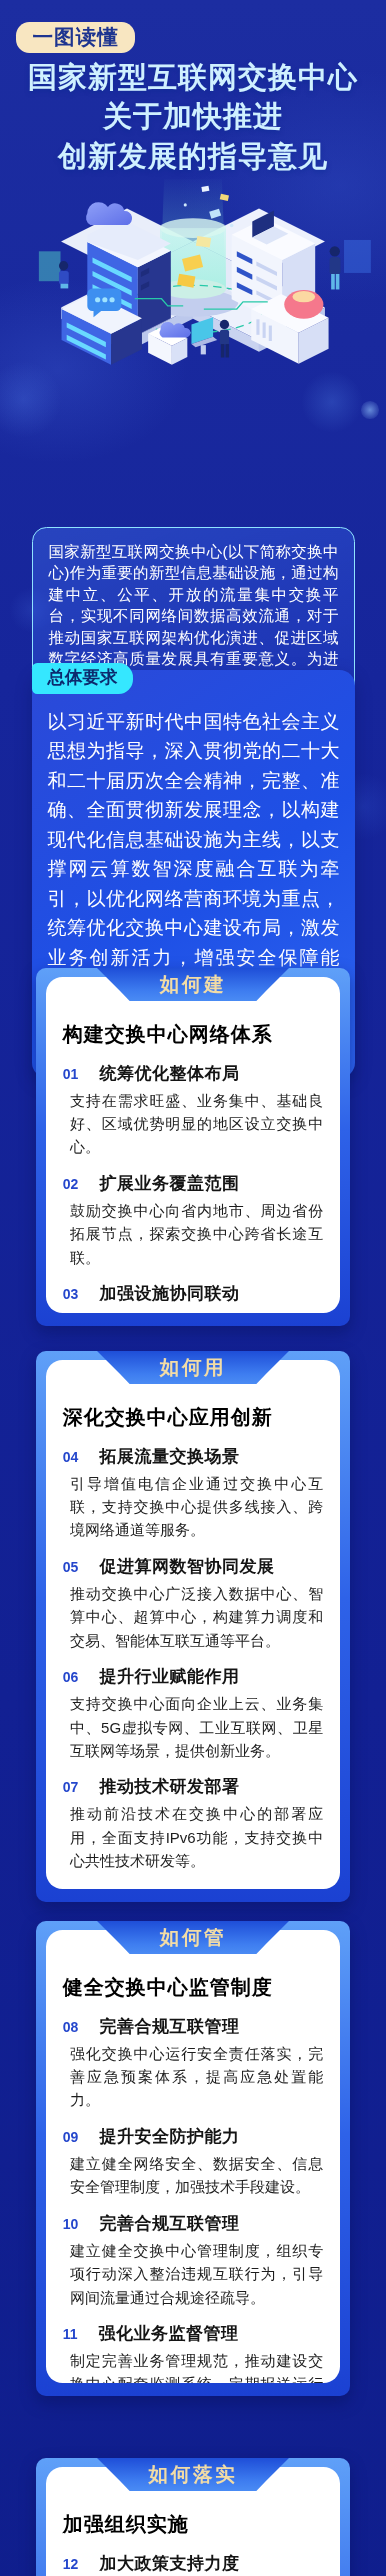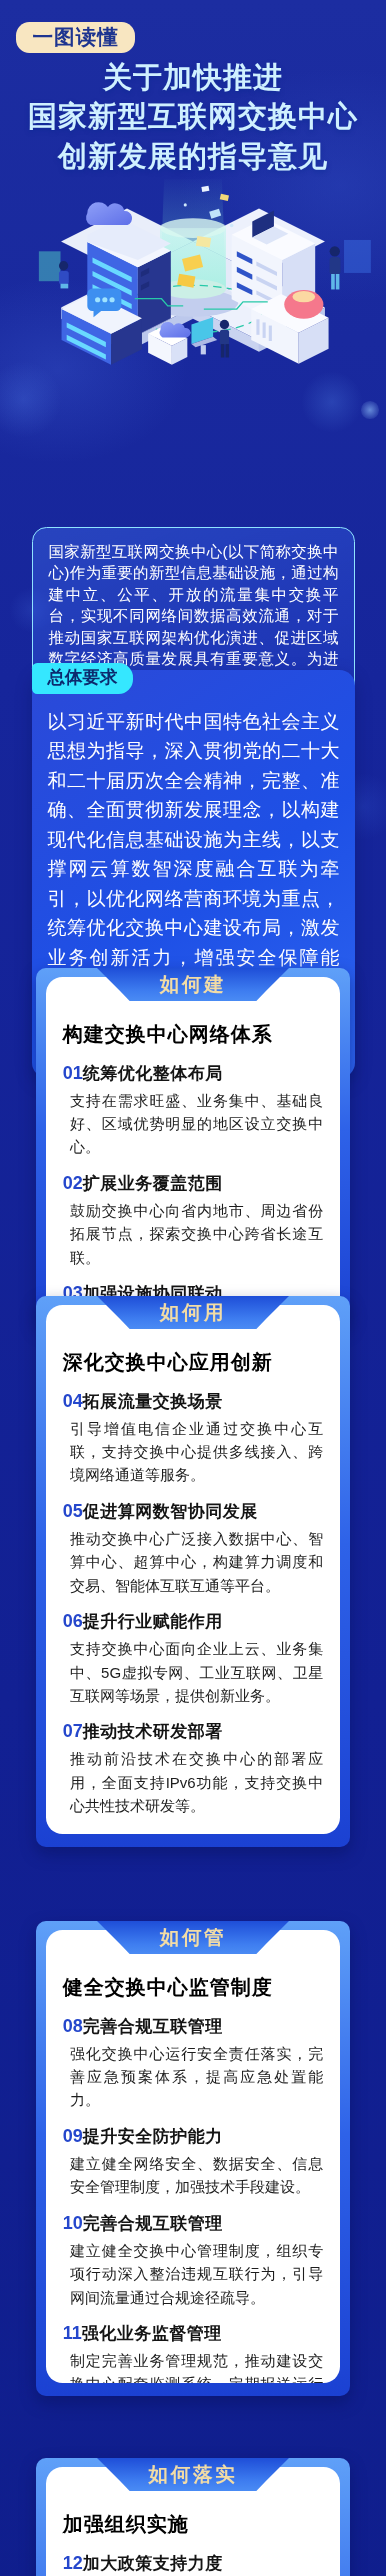--- a/index.html
+++ b/index.html
@@ -33,52 +33,52 @@
     font-size:17.5px;font-weight:bold;line-height:1;padding:6.2px 15.5px 7.2px;border-radius:5.2px 14.4px 14.4px 5.2px;}
   .panel-overview{position:absolute;left:32px;top:670px;width:323px;box-sizing:border-box;
     padding:37px 15.5px 17.5px;border-radius:15.5px;
     background:linear-gradient(145deg,#2B49D8 0%,#1E50E6 55%,#2D64F0 100%);
     box-shadow:0 5.2px 15.5px rgba(5,20,90,.35);
     color:#FFFFFF;font-size:19px;line-height:1.55;text-align:justify;}
 
   .section{position:absolute;left:36px;width:314px;box-sizing:border-box;border-radius:10px;
     background:linear-gradient(180deg,#5FA0F8 0%,#2E62E8 45%,#1B41D2 100%);
     padding:9.3px 10.3px 13.4px;box-shadow:0 6.2px 15.5px rgba(4,16,80,.4);}
-  .sec1{top:968px;height:358px;} .sec2{top:1296px;height:551px;}
+  .sec1{top:968px;height:358px;} .sec2{top:1351px;height:551px;}
   .sec3{top:1921px;height:475px;} .sec4{top:2458px;height:479px;}
   .tab{position:absolute;top:0;left:50%;transform:translateX(-50%);width:192px;height:33px;z-index:3;
     background:linear-gradient(180deg,#1E4ED8 0%,#3E7DF0 70%,#4A8BF4 100%);
     clip-path:polygon(0 0,100% 0,88% 70%,83% 100%,17% 100%,12% 70%);
     display:flex;align-items:center;justify-content:center;
     color:#F2DCA6;font-size:19.6px;font-weight:bold;letter-spacing:2.6px;}
   .card{width:100%;height:100%;box-sizing:border-box;background:#FFFFFF;border-radius:16.5px;
     padding:44px 16.5px 12.4px;overflow:hidden;}
   .card h3{margin:0 0 13.4px;color:#000000;font-size:20px;font-weight:bold;letter-spacing:1px;}
   .item{margin-bottom:13.4px;}
   .item-head{display:flex;align-items:baseline;}
-  .item-num{color:#2547CC;font-size:18px;font-weight:bold;margin-right:0;}
+  .item-num{color:#2547CC;font-size:14px;font-weight:bold;margin-right:21px;}
   .item-title{color:#141414;font-size:17px;font-weight:bold;letter-spacing:0.5px;}
   .item-body{margin:4.1px 0 0 7.2px;color:#1D1D1D;font-size:15px;line-height:1.55;text-align:justify;}
 </style>
 </head>
 <body>
 
 <div class="page">
 
   <div class="bokeh b1"></div>
   <div class="bokeh b2"></div>
   <div class="bokeh b3"></div>
   <div class="bokeh b4"></div>
   <div class="bokeh b5"></div>
 
   <div class="badge-read">一图读懂</div>
 
   <div class="main-title">
+    <div>国家新型互联网交换中心</div>
     <div>关于加快推进</div>
-    <div>国家新型互联网交换中心</div>
     <div>创新发展的指导意见</div>
   </div>
 
   <svg class="illus" width="366" height="191" viewBox="0 0 710 370">
     <defs>
       <linearGradient id="beamG" x1="0" y1="0" x2="0" y2="1">
         <stop offset="0" stop-color="#7BF0DC" stop-opacity="0.02"></stop>
         <stop offset="1" stop-color="#8BF2E0" stop-opacity="0.38"></stop>
       </linearGradient>
       <linearGradient id="cylG" x1="0" y1="0" x2="0" y2="1">

